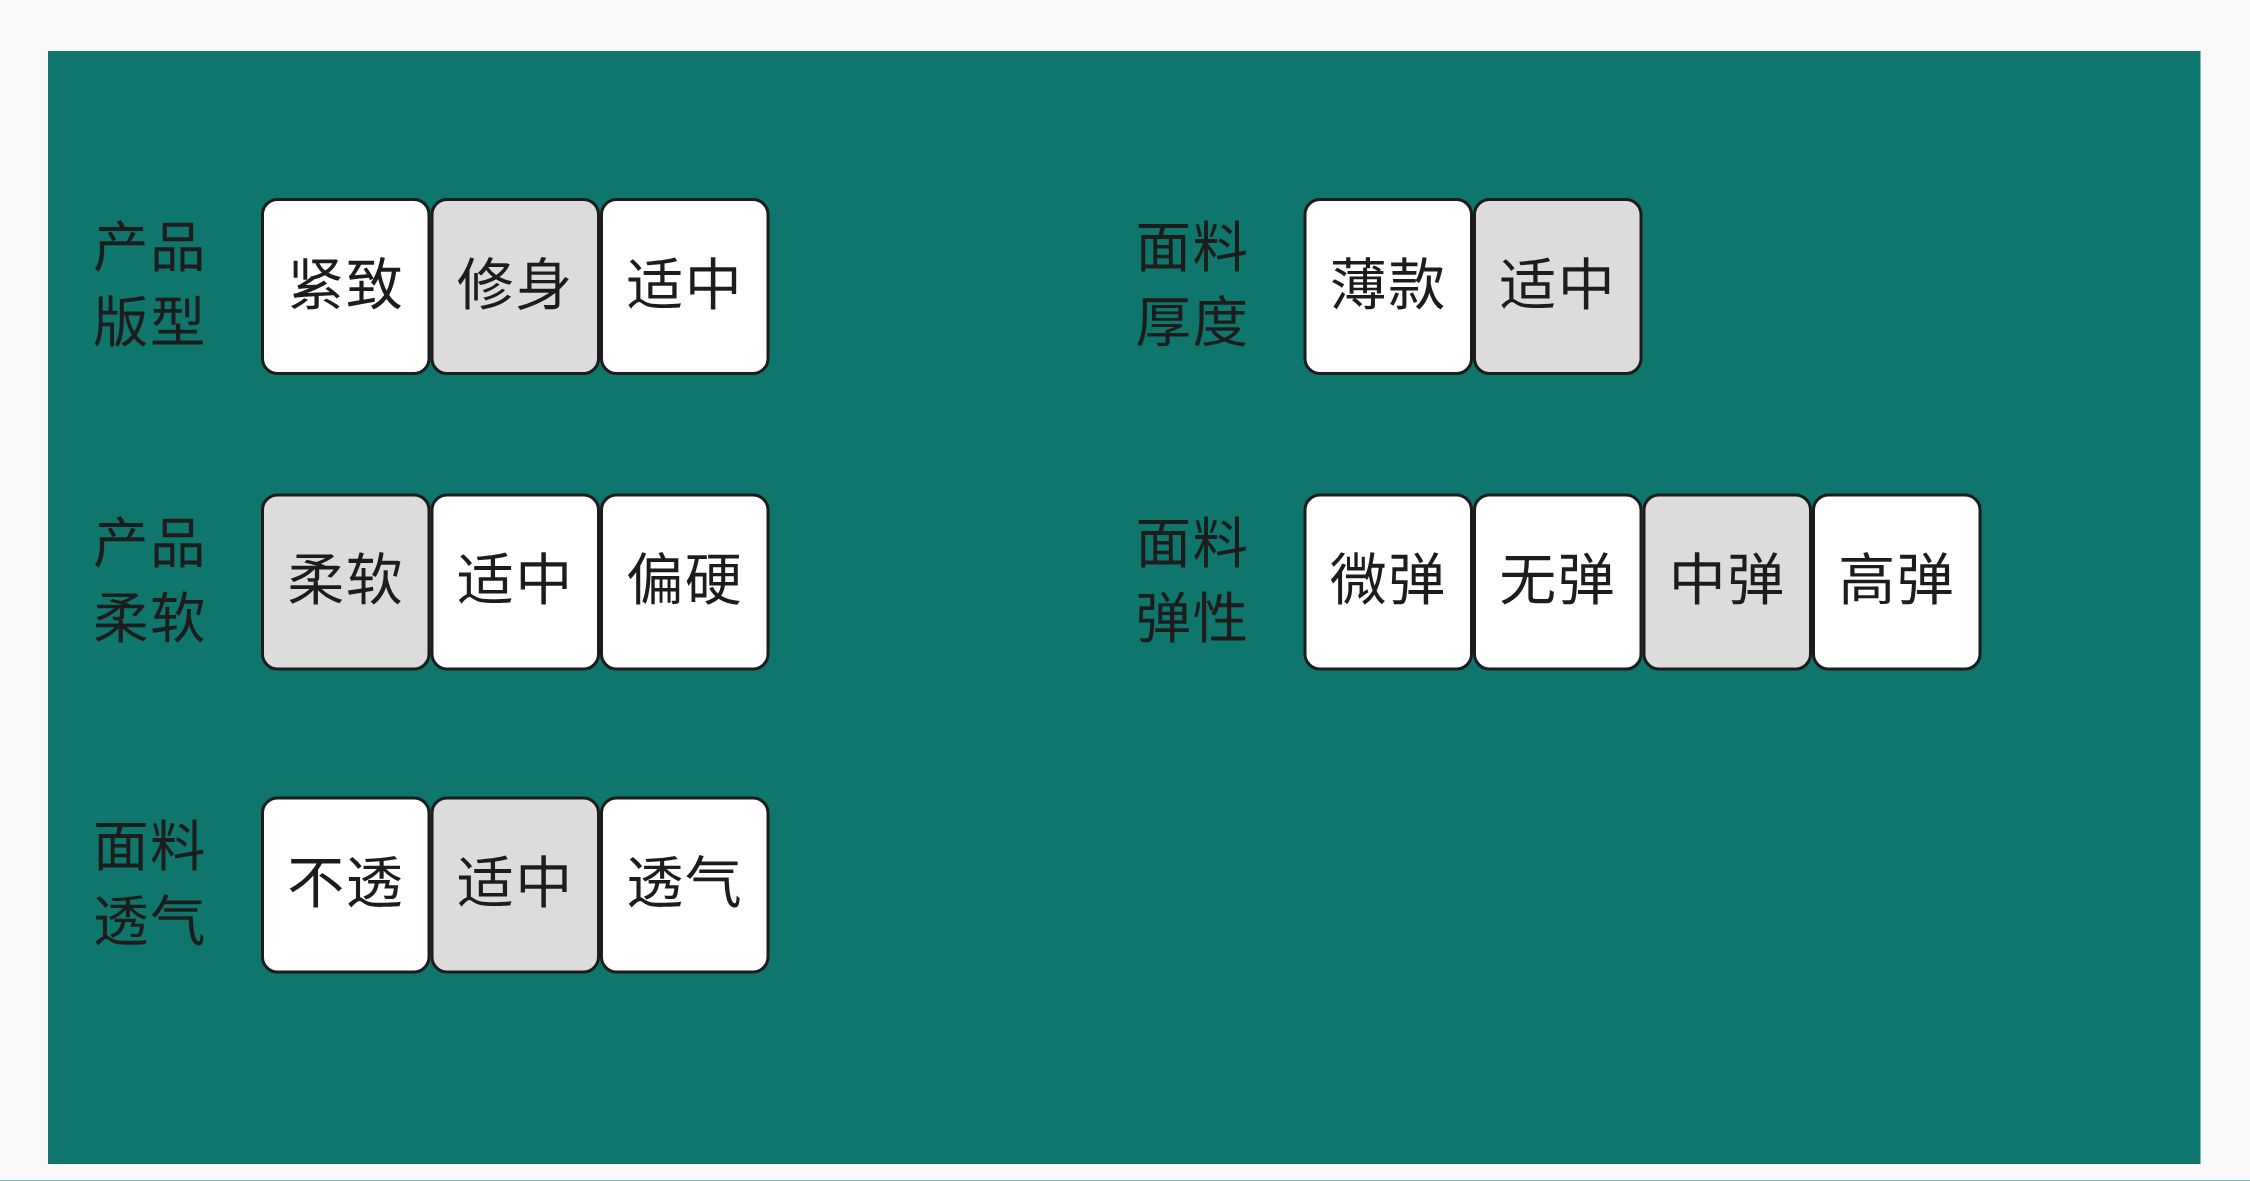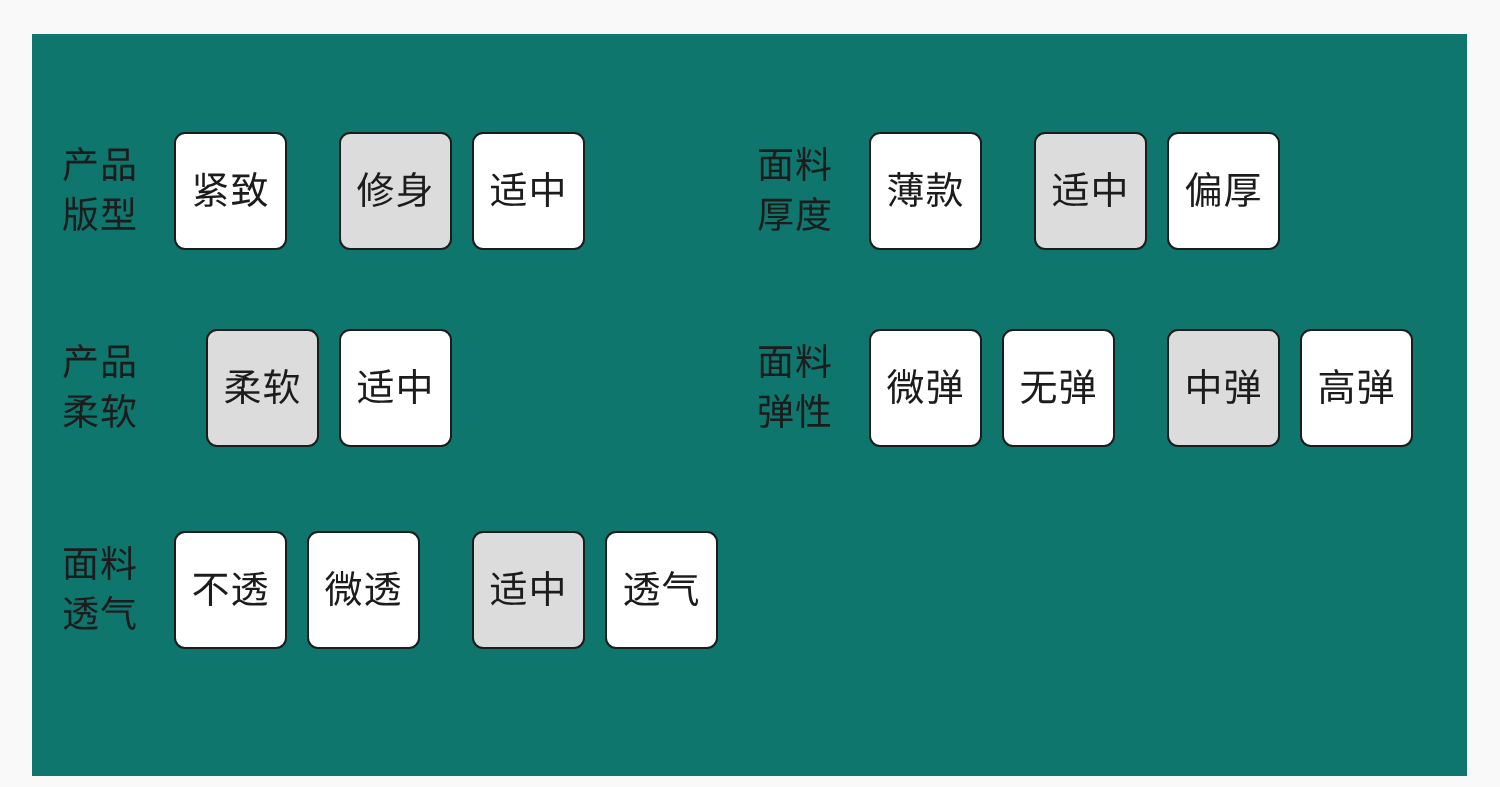--- a/index.html
+++ b/index.html
@@ -60,21 +60,21 @@
     letter-spacing: 1px;
     color: #1c1c1c;
     text-align: left;
     white-space: pre-line;
     font-weight: 400;
   }
 
   .chips {
     display: flex;
     flex-direction: row;
-    gap: 20px;
+    gap: 0;
   }
 
   .chip {
     box-sizing: border-box;
     width: 113px;
     height: 118px;
     border: 2px solid #1c1c1c;
     border-radius: 11px;
     background: #ffffff;
     display: flex;
@@ -84,21 +84,20 @@
     line-height: 1;
     color: #1c1c1c;
     letter-spacing: 1px;
     cursor: pointer;
     user-select: none;
     padding: 0;
   }
 
   .chip.selected {
     background: #dcdcdc;
-    margin-left: 32px;
   }
 </style>
 </head>
 <body>
 
 <div class="card">
   <div class="columns">
 
     <div class="column column-left">
         <div class="attr-row row-slot-0">
@@ -109,41 +108,40 @@
             <div class="chip selected">修身</div>
             <div class="chip">适中</div>
           </div>
         </div>
         <div class="attr-row row-slot-1">
           <div class="attr-label">产品
 柔软</div>
           <div class="chips">
             <div class="chip selected">柔软</div>
             <div class="chip">适中</div>
+            <div class="chip">偏硬</div>
           </div>
         </div>
         <div class="attr-row row-slot-2">
           <div class="attr-label">面料
 透气</div>
           <div class="chips">
             <div class="chip">不透</div>
-            <div class="chip">微透</div>
             <div class="chip selected">适中</div>
             <div class="chip">透气</div>
           </div>
         </div>
       </div>
     <div class="column column-right">
         <div class="attr-row row-slot-0">
           <div class="attr-label">面料
 厚度</div>
           <div class="chips">
             <div class="chip">薄款</div>
             <div class="chip selected">适中</div>
-            <div class="chip">偏厚</div>
           </div>
         </div>
         <div class="attr-row row-slot-1">
           <div class="attr-label">面料
 弹性</div>
           <div class="chips">
             <div class="chip">微弹</div>
             <div class="chip">无弹</div>
             <div class="chip selected">中弹</div>
             <div class="chip">高弹</div>

